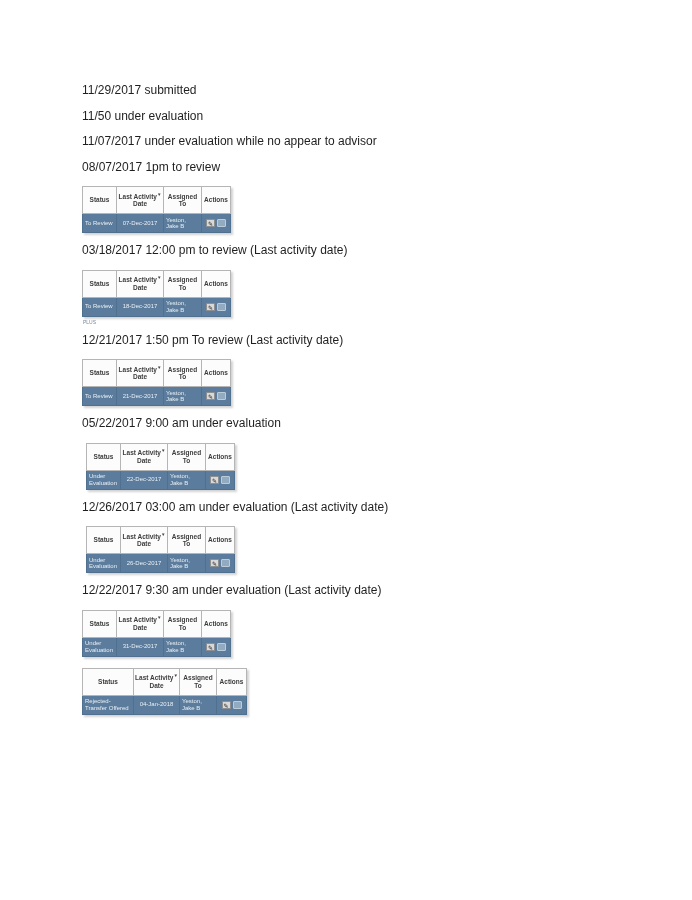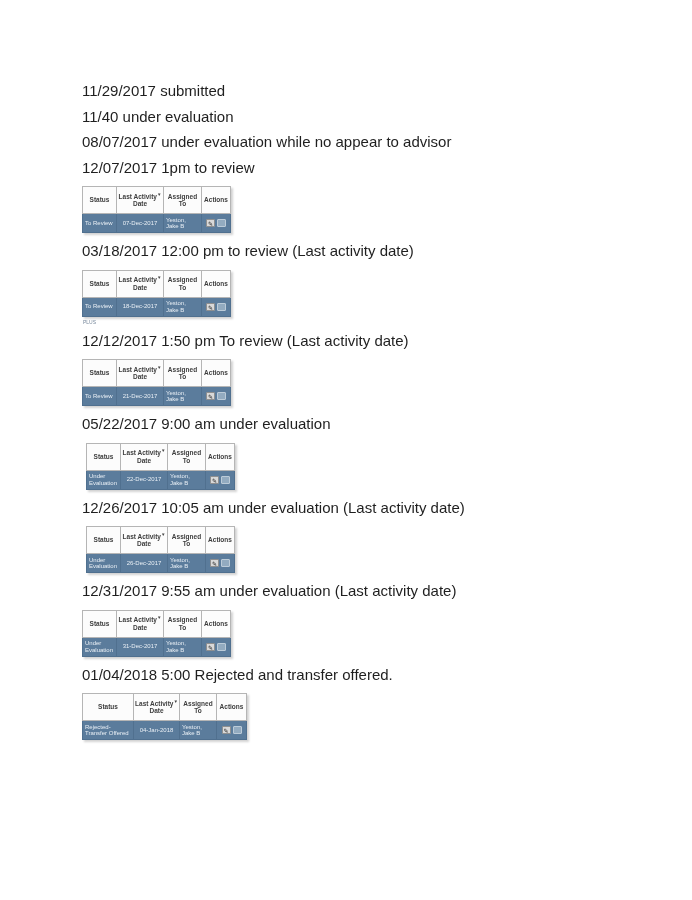--- a/index.html
+++ b/index.html
@@ -3,21 +3,21 @@
 <meta charset="utf-8">
 <style>
   html, body { margin:0; padding:0; }
   body {
     width:692px; height:900px; background:#ffffff; overflow:hidden;
     font-family:"Liberation Sans", sans-serif; color:#1f1f1f;
   }
   .page { box-sizing:border-box; padding:84px 60px 0 82px; }
 
   p.line {
-    font-size:15px; line-height:13px; margin:0 0 12.5px; color:#1f1f1f;
+    font-size:12px; line-height:13px; margin:0 0 12.5px; color:#1f1f1f;
     font-family:"Liberation Sans", sans-serif;
   }
 
   .shot { margin:9px 0 11px; }
   .shot.indent { margin-left:4px; }
 
   .shot-table {
     border-collapse:collapse; table-layout:fixed; width:148px; background:#ffffff;
     box-shadow:2px 2px 2px rgba(125,125,125,0.35);
   }
@@ -57,23 +57,23 @@
   sup.sort { font-size:4.5px; line-height:0; vertical-align:super; color:#444444; }
 
   .stray { font-size:5px; line-height:6px; color:#76879b; margin:1px 0 0 1px; }
 </style>
 </head>
 <body>
 
 <div class="page">
 
   <p class="line">11/29/2017 submitted</p>
-  <p class="line">11/40 under evaluation</p>
-  <p class="line">08/07/2017 under evaluation while no appear to advisor</p>
-  <p class="line">12/07/2017 1pm to review</p>
+  <p class="line">11/50 under evaluation</p>
+  <p class="line">11/07/2017 under evaluation while no appear to advisor</p>
+  <p class="line">08/07/2017 1pm to review</p>
 
   <div class="shot">
   <table class="shot-table">
     <colgroup>
       <col class="col-status">
           <col class="col-date">
           <col class="col-assigned">
           <col class="col-actions">
     </colgroup>
     <thead>
@@ -142,21 +142,21 @@
         <td class="cell-assigned">Yeston, Jake B</td>
         <td class="cell-actions">
           <span class="btn edit">✎</span><span class="btn sec"></span>
         </td>
       </tr>
     </tbody>
   </table>
 </div>
   <div class="stray" style="margin-top:-9px; margin-bottom:9px;">PLUS</div>
 
-  <p class="line">12/12/2017 1:50 pm To review (Last activity date)</p>
+  <p class="line">12/21/2017 1:50 pm To review (Last activity date)</p>
 
   <div class="shot">
   <table class="shot-table">
     <colgroup>
       <col class="col-status">
           <col class="col-date">
           <col class="col-assigned">
           <col class="col-actions">
     </colgroup>
     <thead>
@@ -224,21 +224,21 @@
         <td class="cell-date">22-Dec-2017</td>
         <td class="cell-assigned">Yeston, Jake B</td>
         <td class="cell-actions">
           <span class="btn edit">✎</span><span class="btn sec"></span>
         </td>
       </tr>
     </tbody>
   </table>
 </div>
 
-  <p class="line">12/26/2017 10:05 am under evaluation (Last activity date)</p>
+  <p class="line">12/26/2017 03:00 am under evaluation (Last activity date)</p>
 
   <div class="shot indent">
   <table class="shot-table">
     <colgroup>
       <col class="col-status">
           <col class="col-date">
           <col class="col-assigned">
           <col class="col-actions">
     </colgroup>
     <thead>
@@ -265,21 +265,21 @@
         <td class="cell-date">26-Dec-2017</td>
         <td class="cell-assigned">Yeston, Jake B</td>
         <td class="cell-actions">
           <span class="btn edit">✎</span><span class="btn sec"></span>
         </td>
       </tr>
     </tbody>
   </table>
 </div>
 
-  <p class="line">12/31/2017 9:55 am under evaluation (Last activity date)</p>
+  <p class="line">12/22/2017 9:30 am under evaluation (Last activity date)</p>
 
   <div class="shot">
   <table class="shot-table">
     <colgroup>
       <col class="col-status">
           <col class="col-date">
           <col class="col-assigned">
           <col class="col-actions">
     </colgroup>
     <thead>
@@ -306,21 +306,20 @@
         <td class="cell-date">31-Dec-2017</td>
         <td class="cell-assigned">Yeston, Jake B</td>
         <td class="cell-actions">
           <span class="btn edit">✎</span><span class="btn sec"></span>
         </td>
       </tr>
     </tbody>
   </table>
 </div>
 
-  <p class="line">01/04/2018 5:00 Rejected and transfer offered.</p>
 
   <div class="shot wide">
   <table class="shot-table">
     <colgroup>
       <col class="col-status">
           <col class="col-date">
           <col class="col-assigned">
           <col class="col-actions">
     </colgroup>
     <thead>

